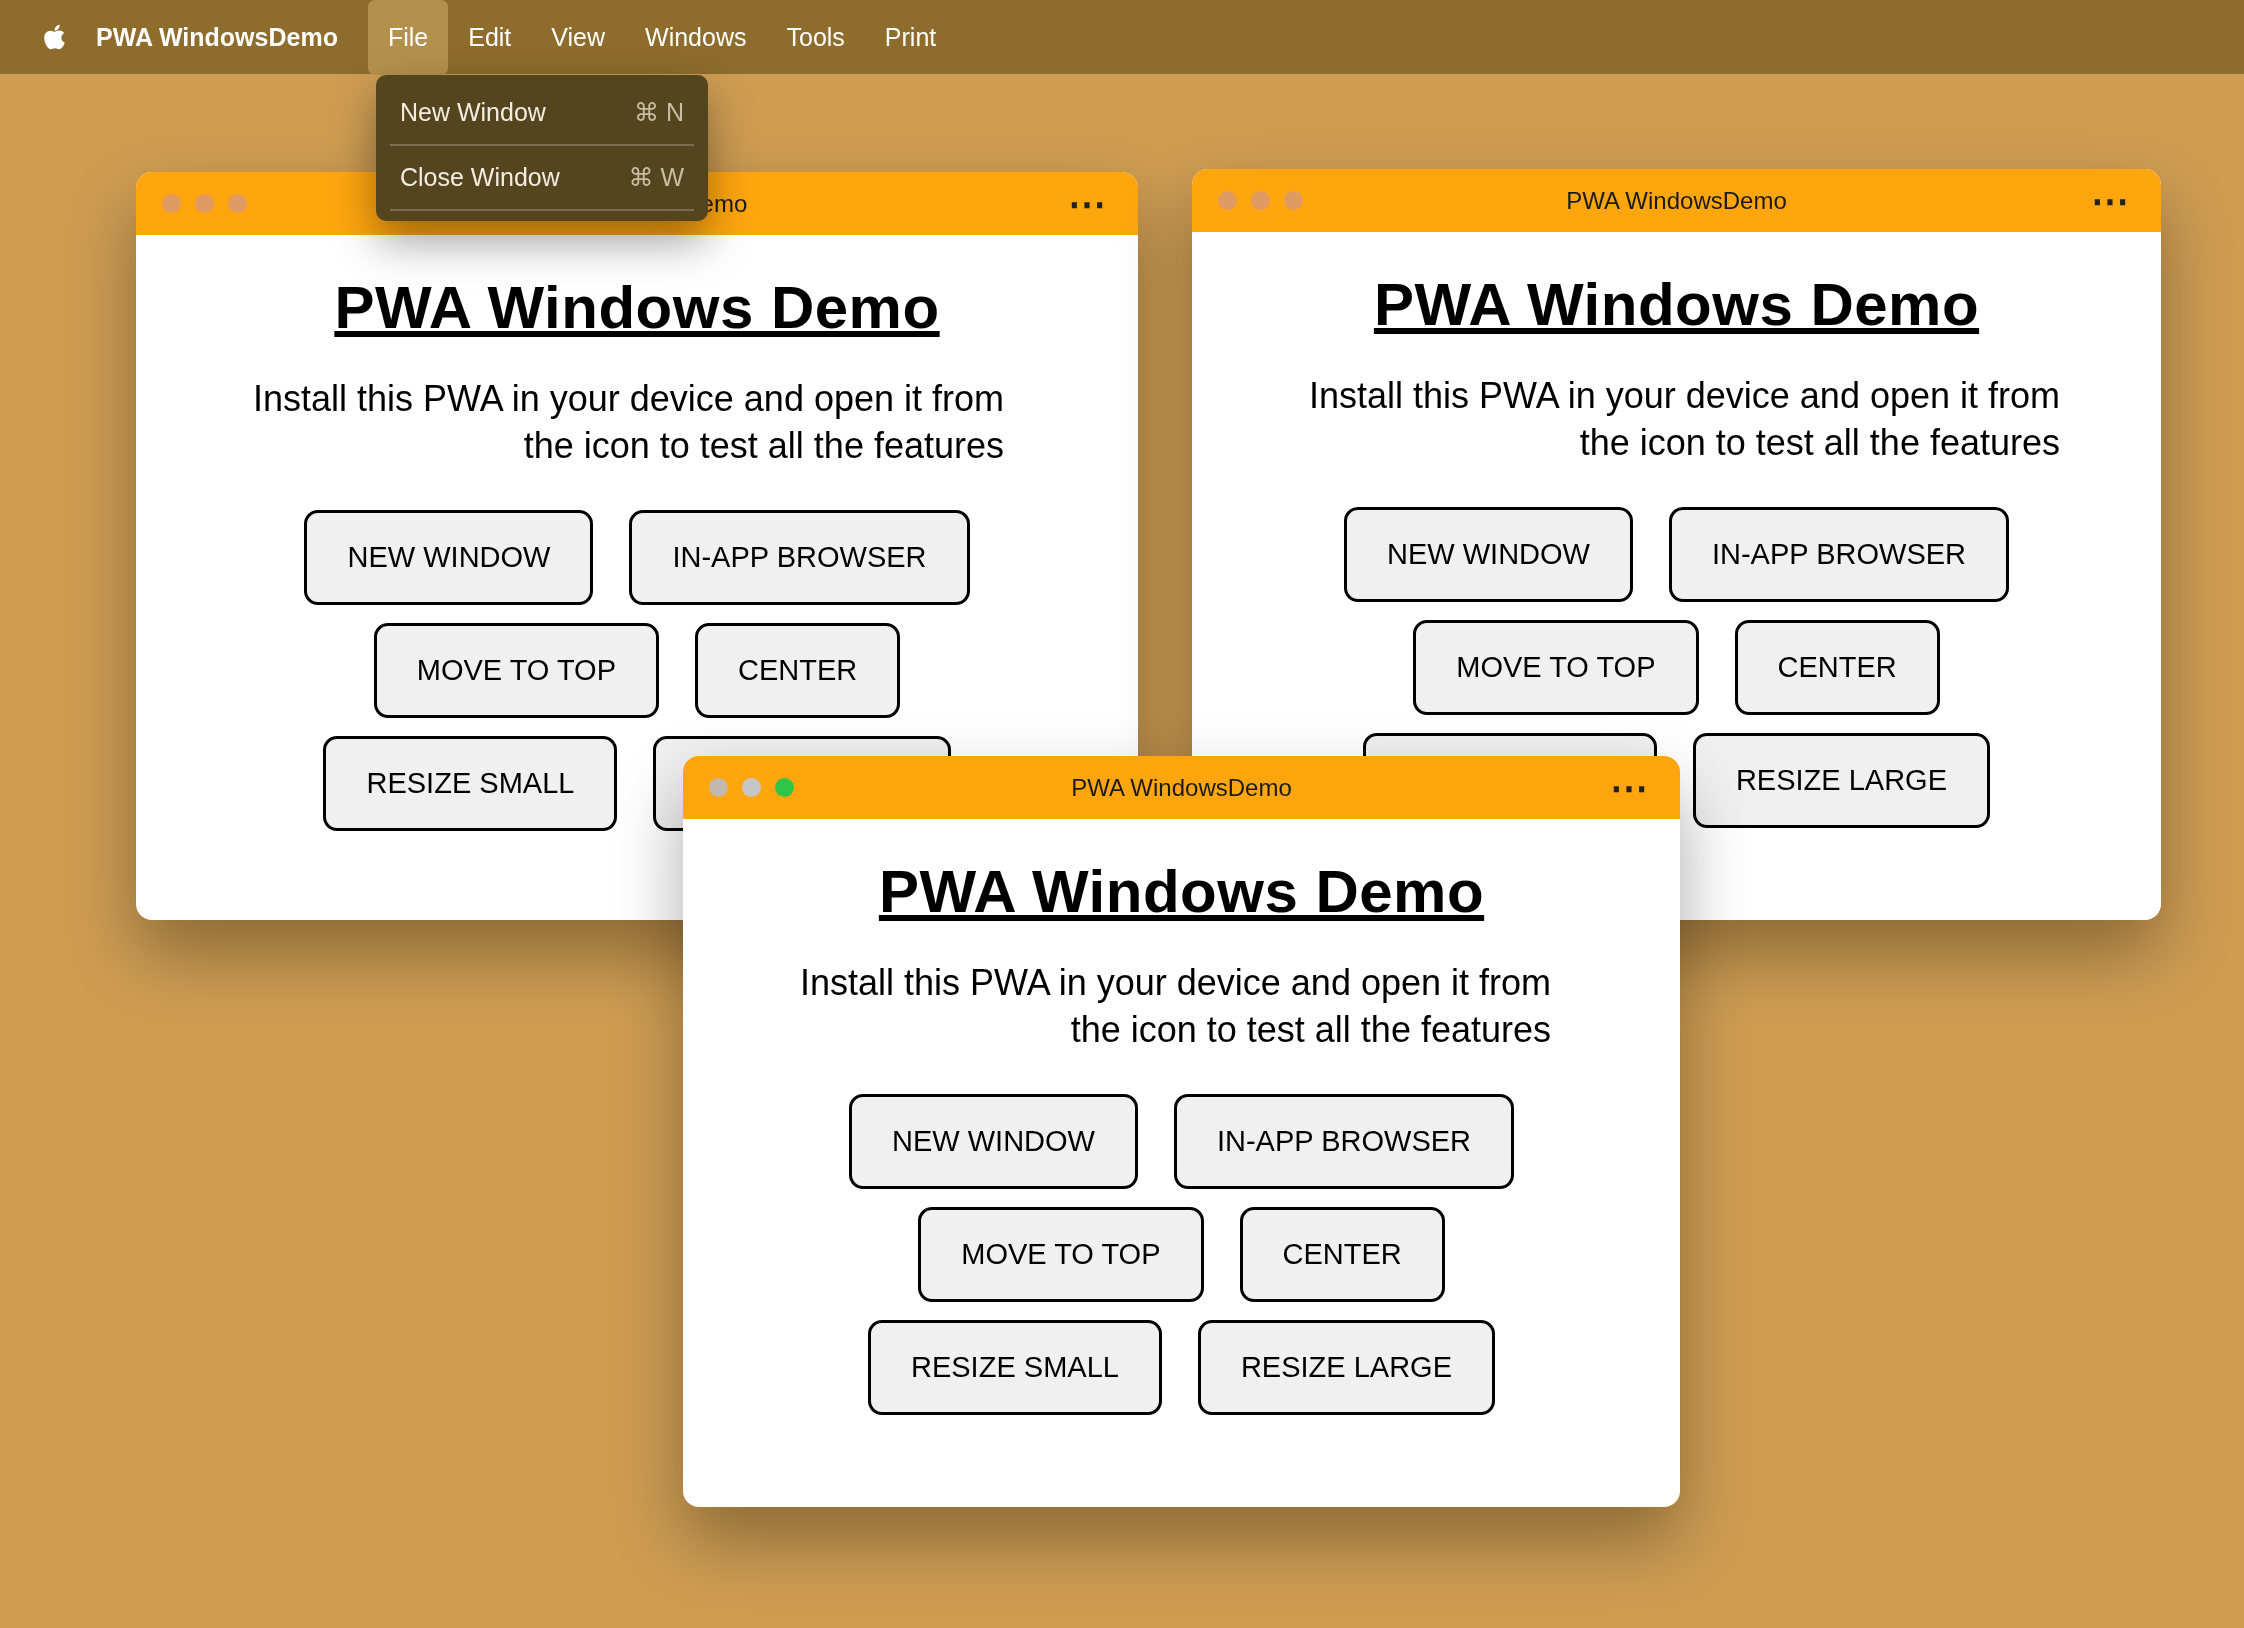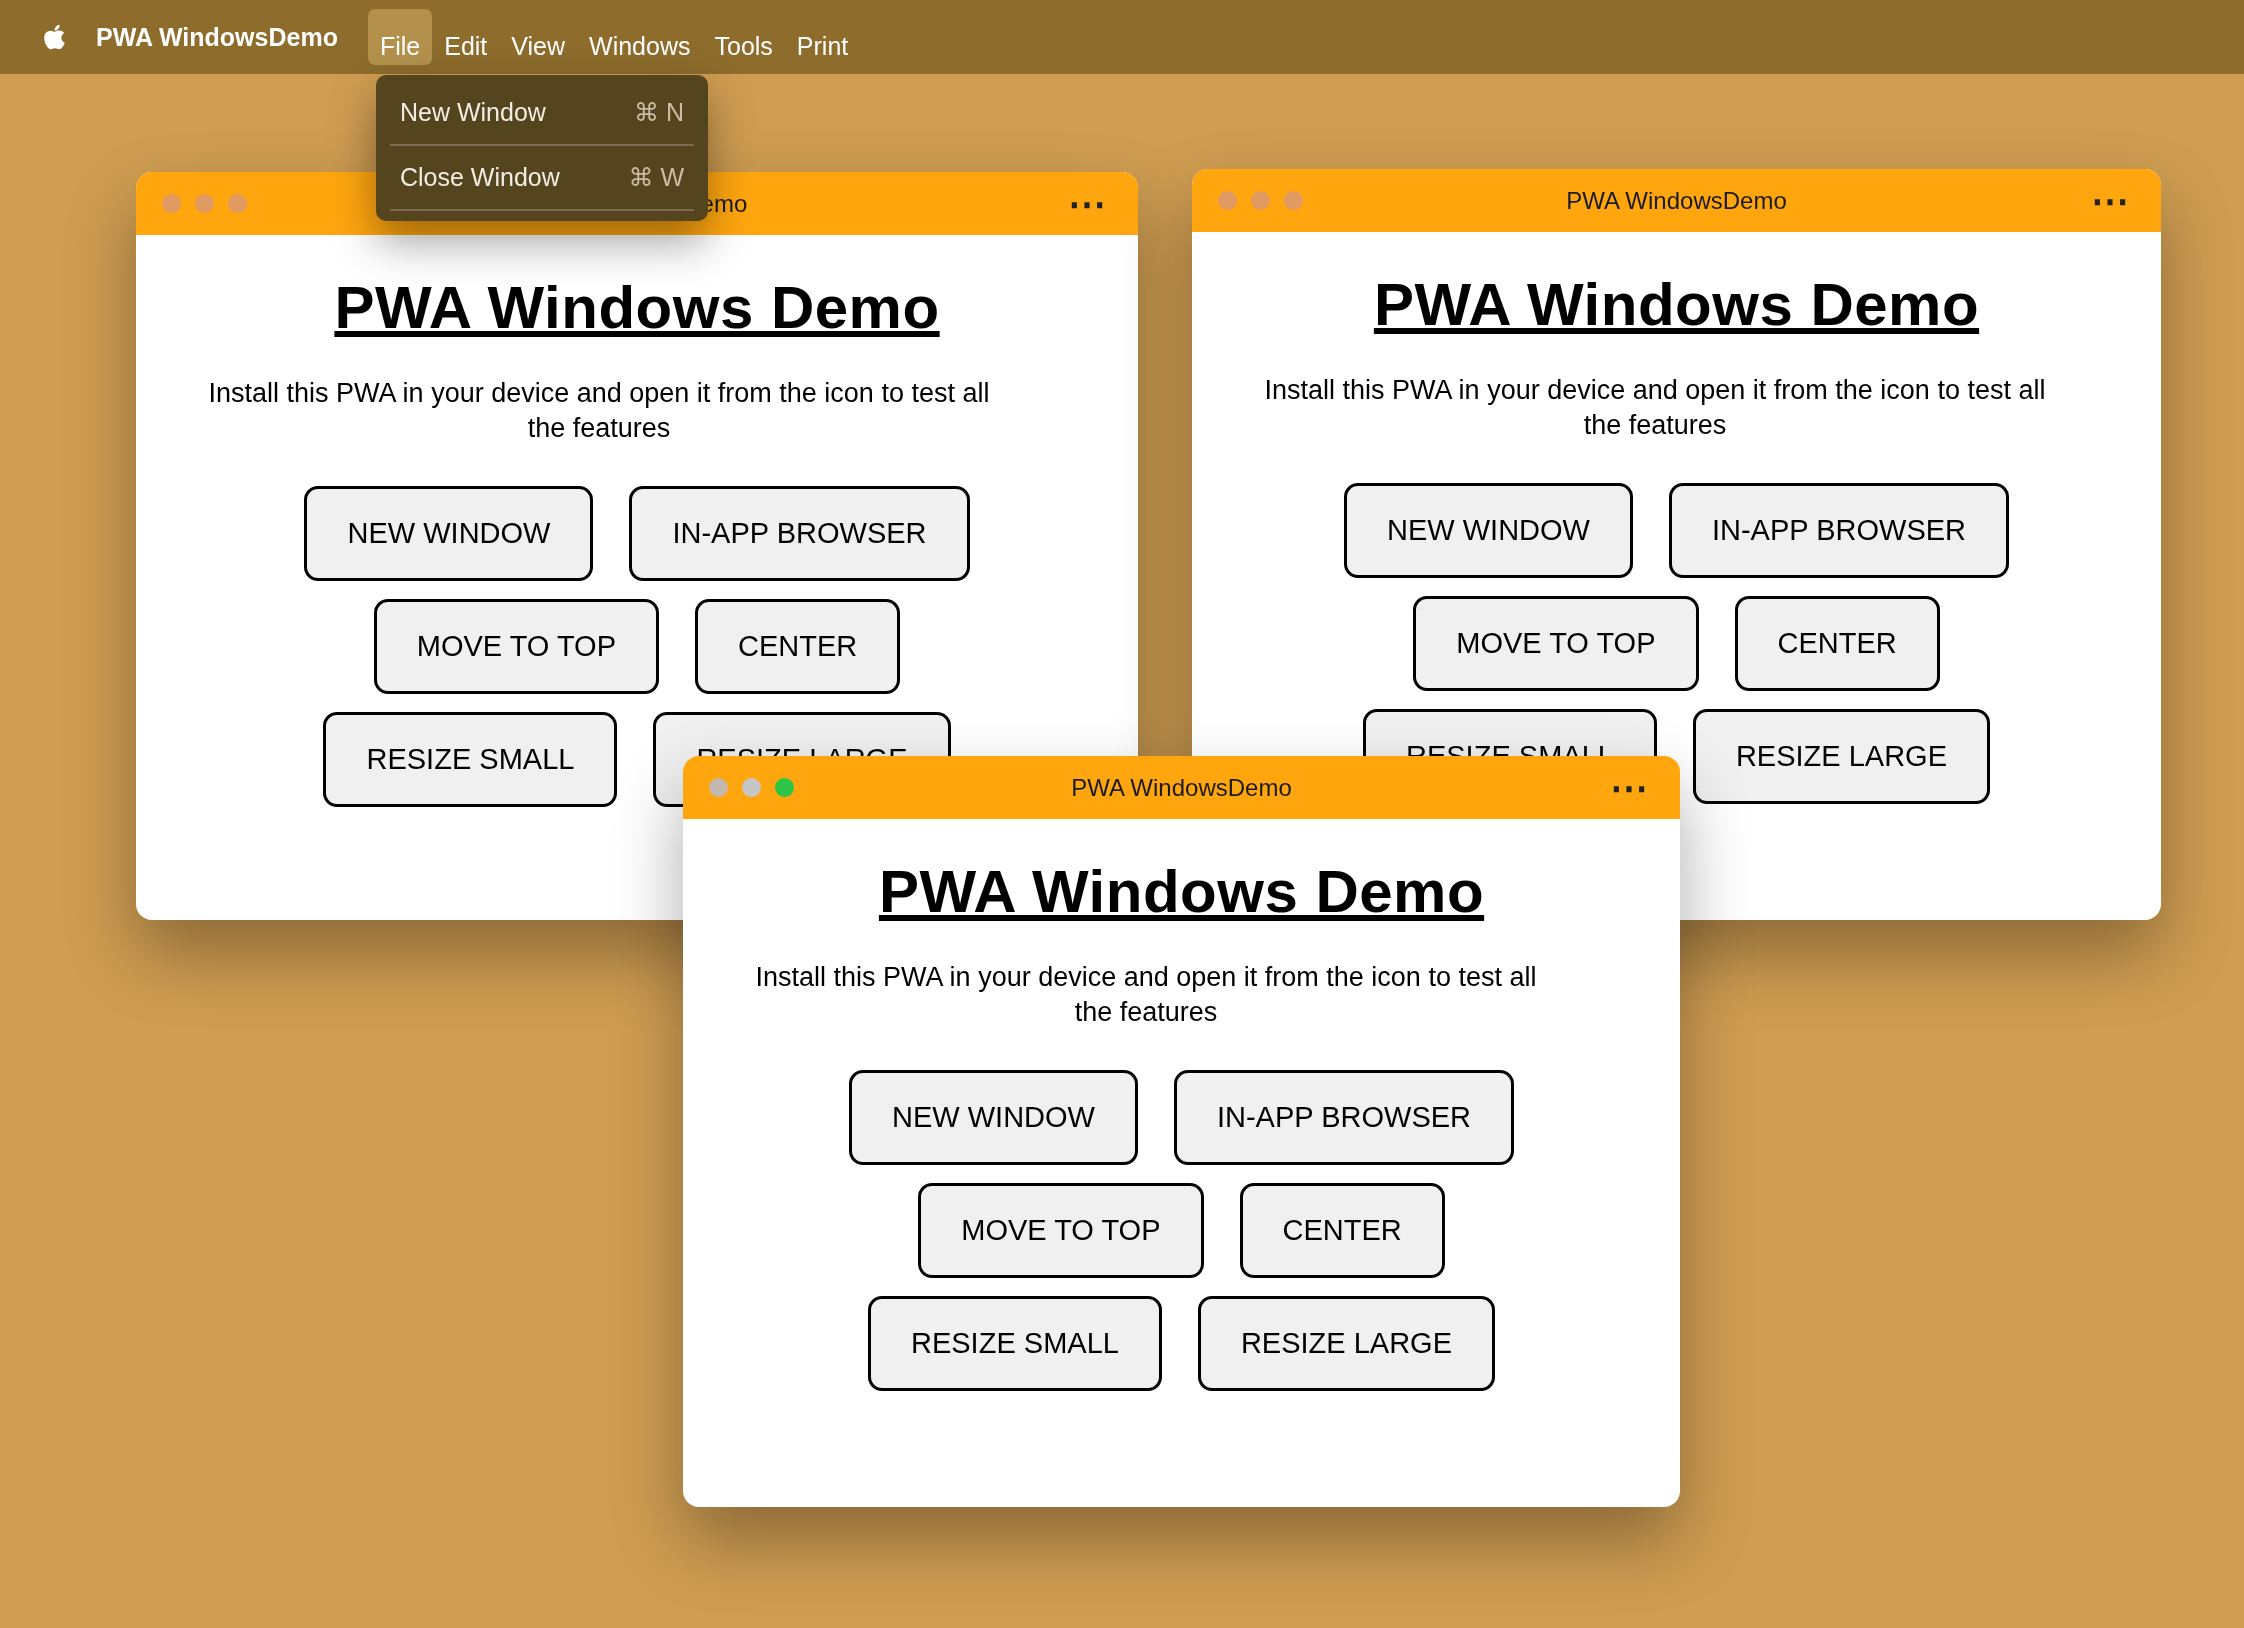--- a/index.html
+++ b/index.html
@@ -15,21 +15,21 @@
   .menubar {
     position:absolute; top:0; left:0; right:0; height:74px;
     display:flex; align-items:center;
     background:var(--menubar-bg, #8d6c2c);
     color:var(--menubar-text, #ffffff);
     z-index:40; padding-left:32px;
   }
   .apple { width:44px; display:flex; justify-content:center; align-items:center; margin-right:20px; }
   .app-name { font-weight:bold; font-size:25px; margin-right:30px; white-space:nowrap; }
   .menu-item {
-    font-size:25px; padding:0 12px; height:56px; line-height:74px;
+    font-size:25px; padding:0 20px; height:75px; line-height:74px;
     border-radius:7px; white-space:nowrap; cursor:default;
   }
   .menu-item.active { background:var(--menubar-highlight, #b3914d); }
 
   
   .dropdown {
     position:absolute; left:376px; top:75px; width:332px;
     background:var(--dropdown-bg, #55451f);
     border-radius:10px; padding:8px 0; z-index:50;
     box-shadow:0 20px 45px rgba(0,0,0,0.38);
@@ -64,21 +64,21 @@
   .window-3 .dot.zoom  { background:var(--traffic-zoom, #2fc648); }
 
   .win-title { font-size:24px; color:#1b1b1b; }
   .win-menu {
     position:absolute; right:32px; top:50%; transform:translateY(-50%);
     font-size:38px; line-height:1; color:#222; font-weight:bold; cursor:default;
   }
 
   .win-body { padding:0 58px; text-align:center; }
   .heading  { margin-top:38px; font-size:60px; font-weight:bold; color:#000; letter-spacing:0.5px;text-decoration:underline; }
-  .desc     { margin-top:34px; text-align:center; font-size:27px; line-height:1.3; color:#000; max-width:810px; }
+  .desc     { margin-top:34px; text-align:right; font-size:36px; line-height:1.3; color:#000; max-width:810px; }
   .btn-row  { display:flex; justify-content:center; gap:36px; margin-top:18px; }
   .btn-row.first { margin-top:40px; }
   .pwa-btn {
     font-family:inherit; font-size:29px; color:#000;
     background:var(--button-bg, #f0f0f0);
     border:3px solid var(--button-border, #000);
     border-radius:14px; padding:28px 40px;
     white-space:nowrap; cursor:pointer;
   }
 </style>

